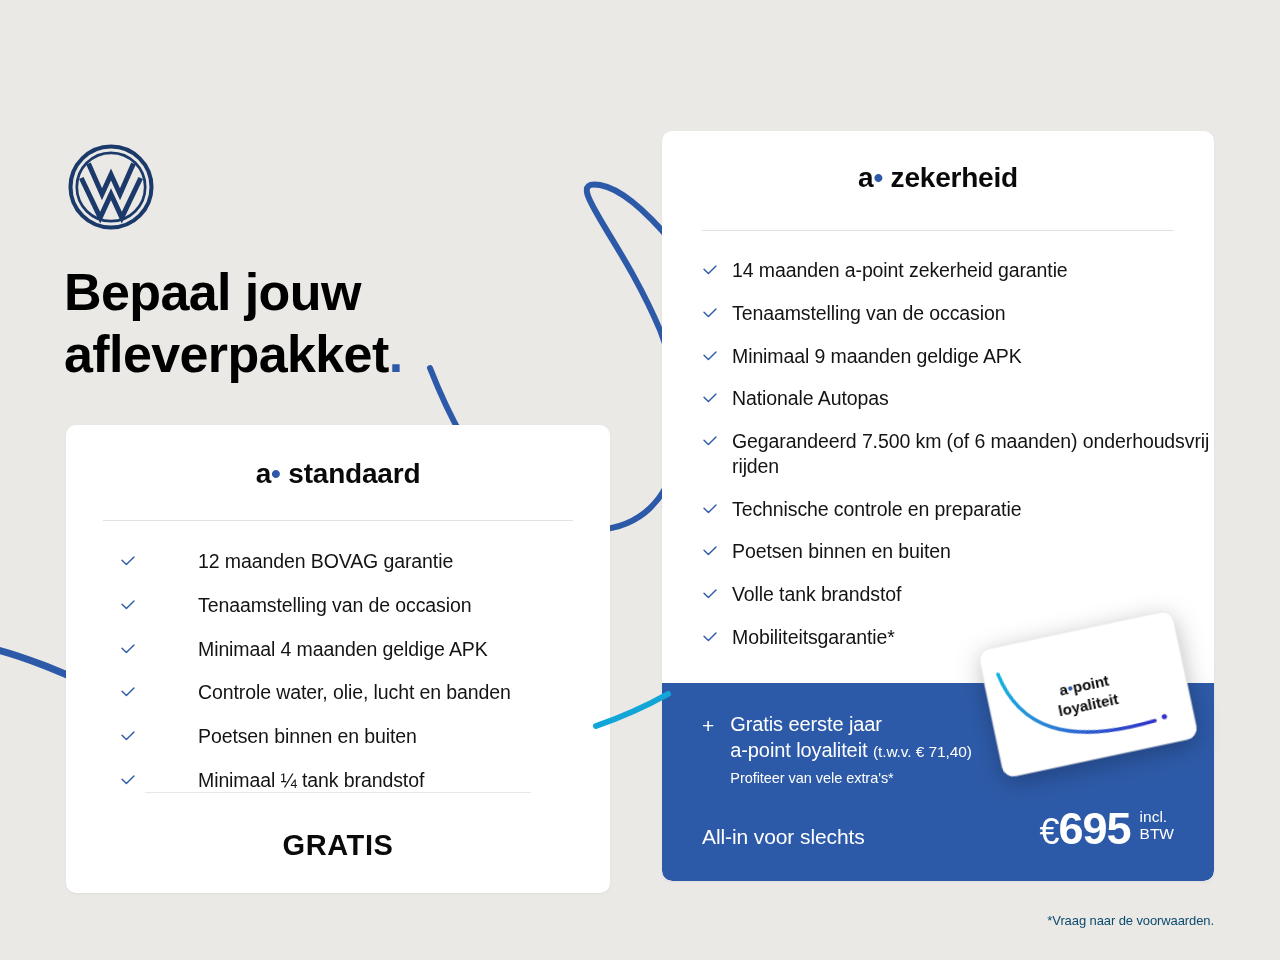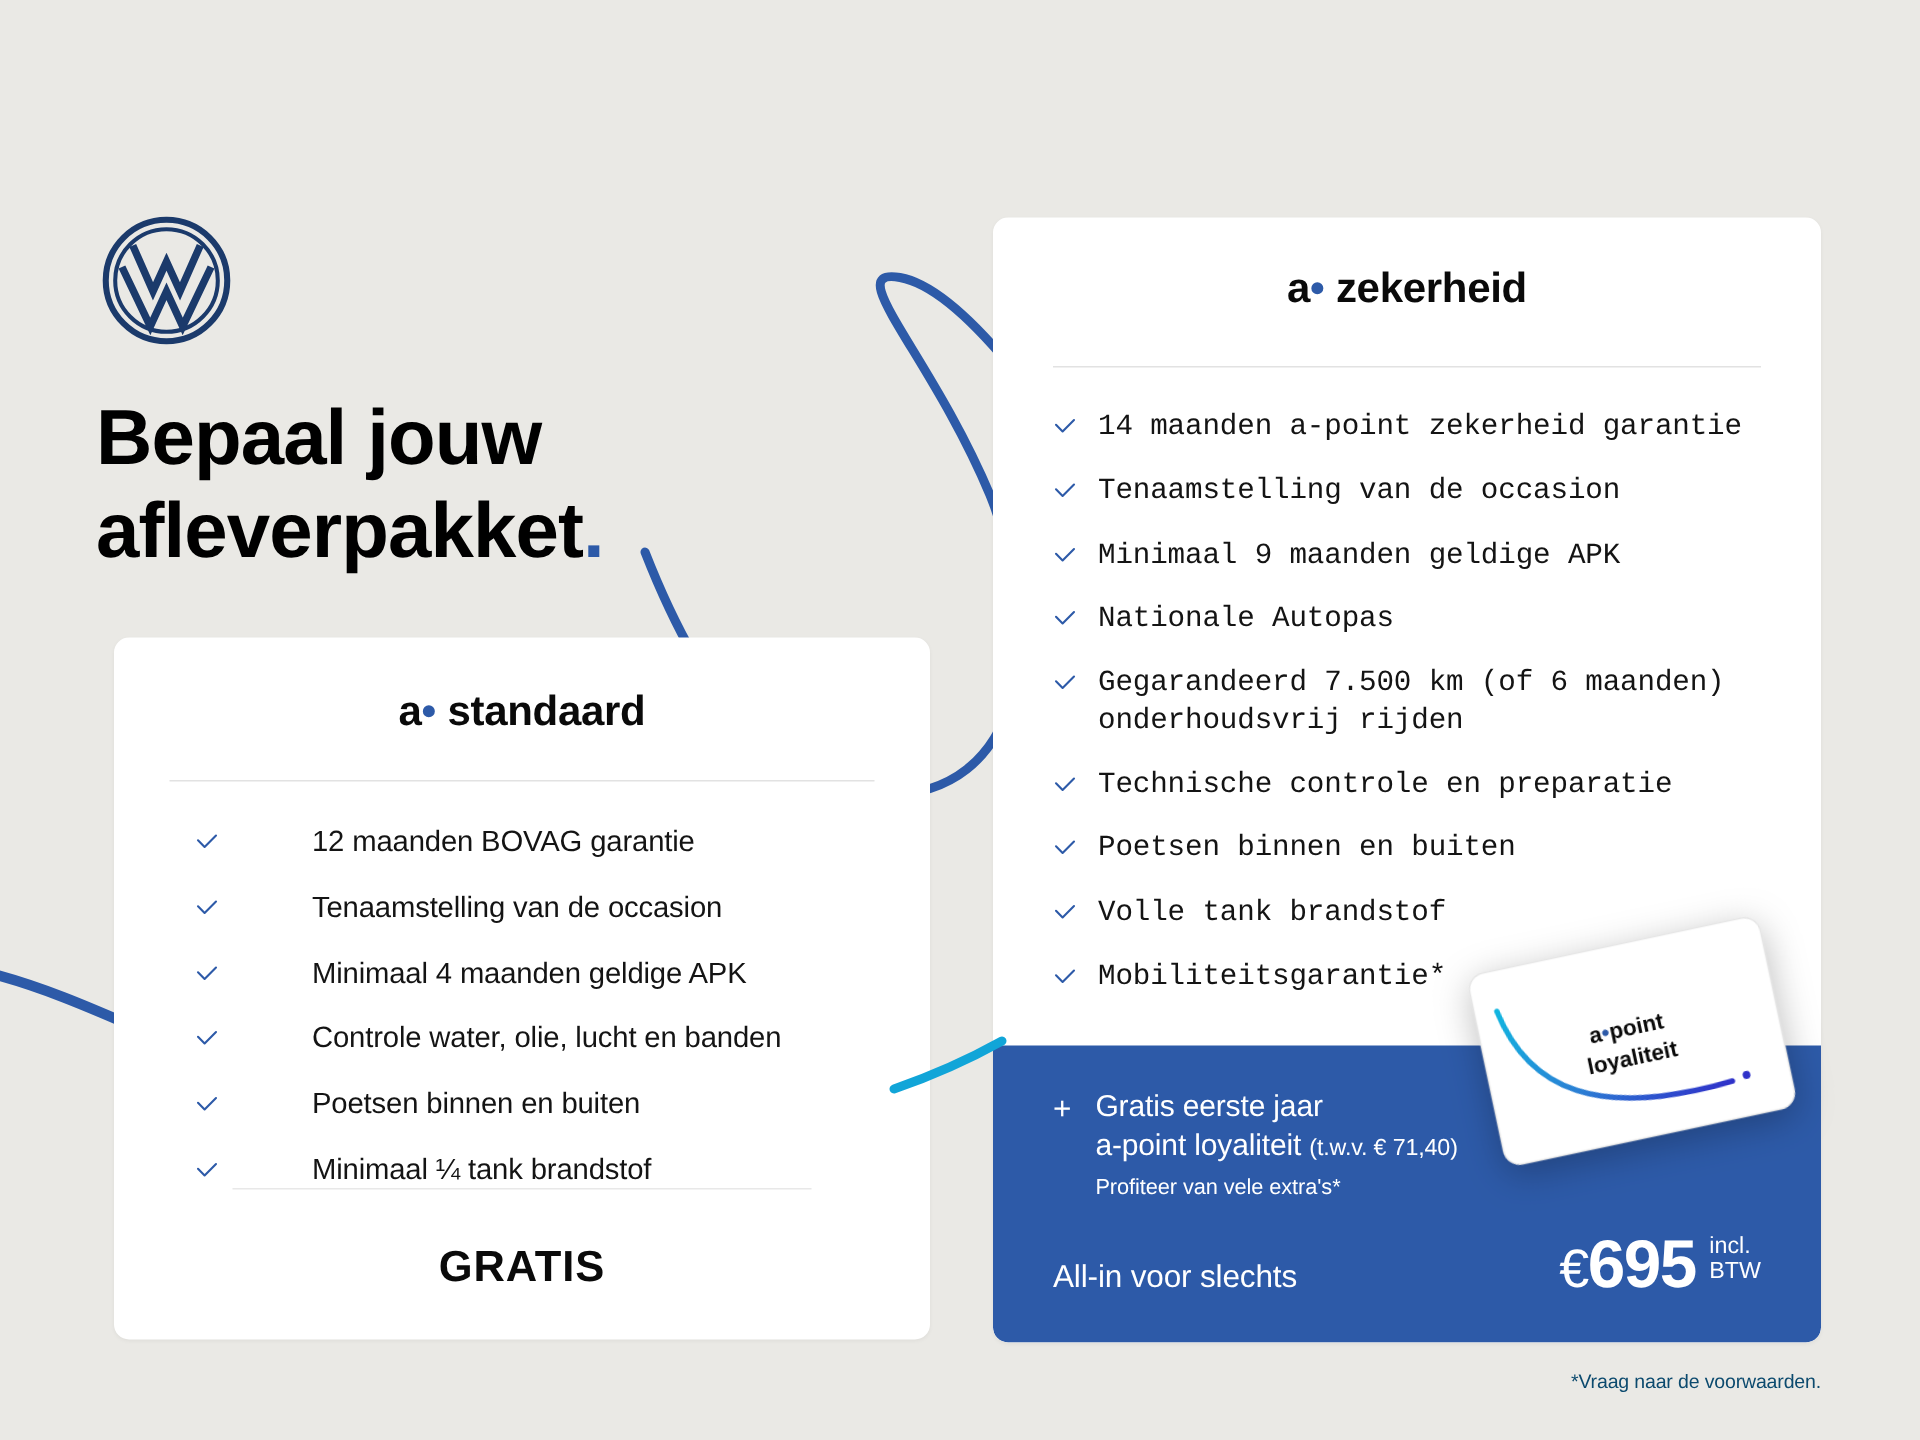--- a/index.html
+++ b/index.html
@@ -76,26 +76,25 @@
     border-radius: 10px;
     z-index: 2;
   }
 
   .card-standaard {
     left: 66px;
     top: 425px;
     width: 544px;
     height: 468px;
     box-shadow: 0 1px 3px rgba(0,0,0,0.05);
-    margin-left: 10px;
   }
 
   .card-zekerheid {
     left: 662px;
-    top: 145px;
+    top: 131px;
     width: 552px;
     height: 750px;
     box-shadow: 0 1px 3px rgba(0,0,0,0.05);
     overflow: hidden;
   }
 
   .card-title {
     text-align: center;
     font-size: 28px;
     font-weight: 700;
@@ -123,21 +122,21 @@
 
   .feature-item {
     display: flex;
     align-items: flex-start;
     font-size: 19.5px;
     line-height: 1.27;
     color: #141414;
     letter-spacing: -0.1px;
   }
   .card-standaard .feature-item { margin-bottom: 19px; gap: 48px; }
-  .card-zekerheid .feature-item { margin-bottom: 18px; font-family: Liberation Mono, monospace; }
+  .card-zekerheid .feature-item { margin-bottom: 18px; }
 
   .check-icon {
     flex: 0 0 auto;
     width: 16px;
     height: 16px;
     margin-right: 14px;
     margin-top: 5px;
   }
 
   .gratis {

